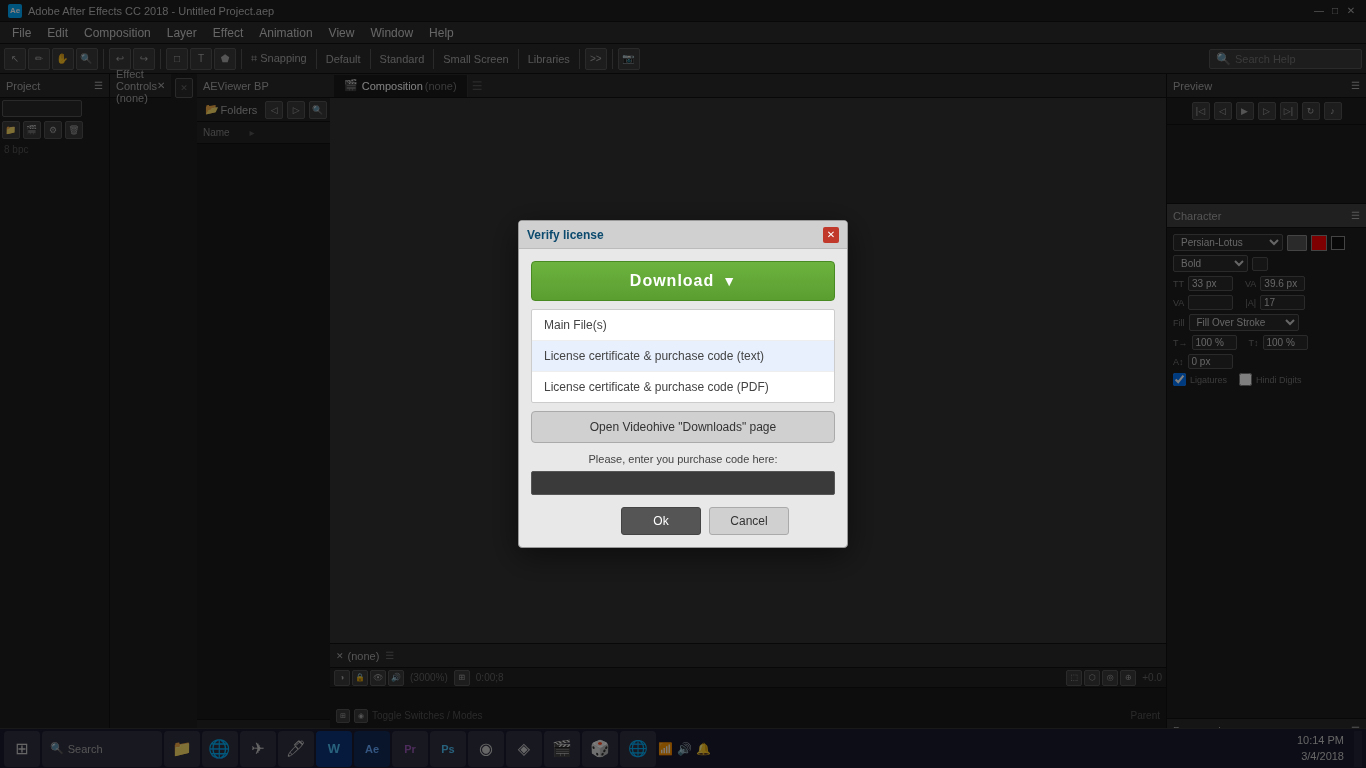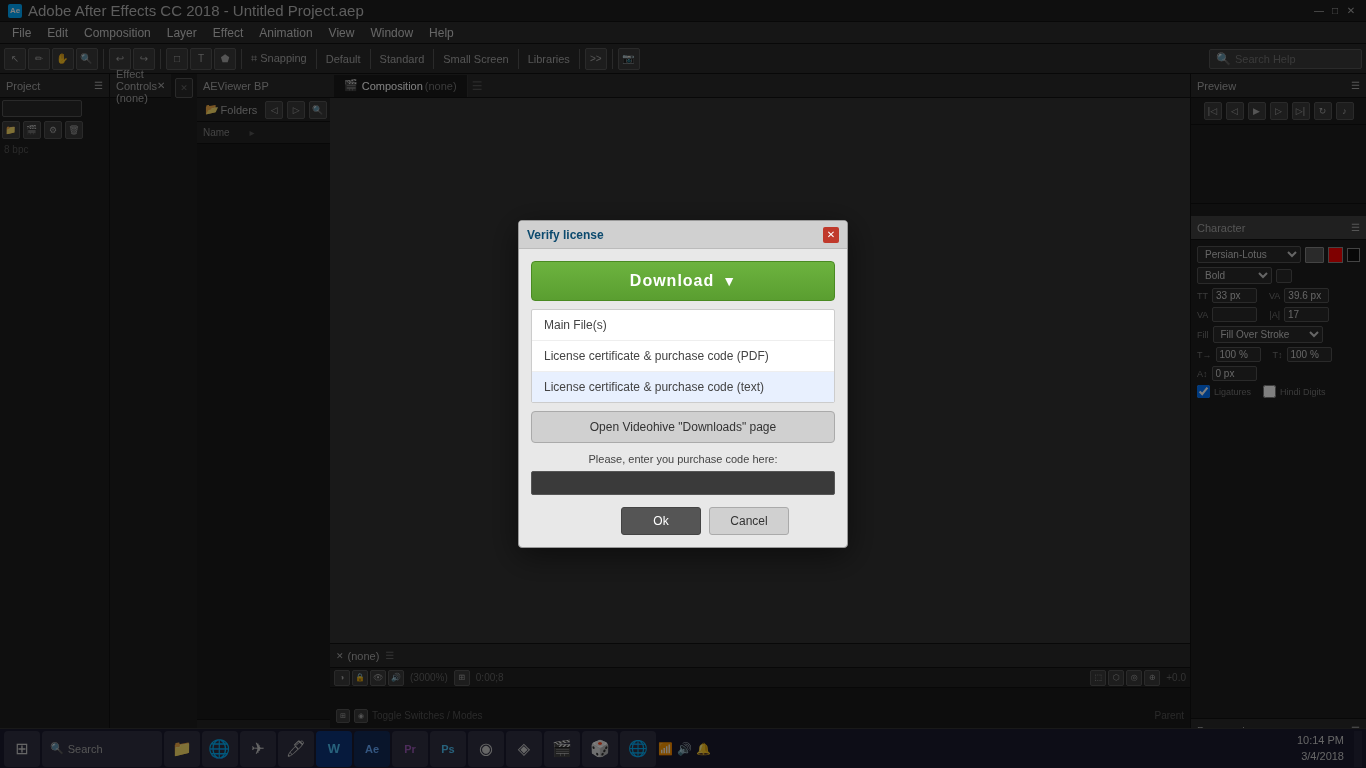--- a/index.html
+++ b/index.html
@@ -24,21 +24,21 @@
     }
     #title-bar .app-icon {
       width: 14px; height: 14px;
       background: #00aaff;
       border-radius: 2px;
       margin-right: 6px;
       display: flex; align-items: center; justify-content: center;
       font-size: 8px; color: #fff; font-weight: bold;
     }
     #title-bar .title-text {
-      font-size: 15px;
+      font-size: 11px;
       color: #bbb;
       flex: 1;
     }
     #title-bar .win-controls {
       display: flex; gap: 2px;
     }
     #title-bar .win-btn {
       width: 14px; height: 14px;
       display: flex; align-items: center; justify-content: center;
       font-size: 10px; color: #aaa; cursor: pointer;
@@ -167,26 +167,25 @@
       flex: 1;
       background: #333;
       display: flex;
       align-items: center;
       justify-content: center;
       position: relative;
     }
 
     
     #right-panel {
-      width: 176px;
+      width: 200px;
       background: #1e1e1e;
       border-left: 1px solid #111;
       display: flex;
       flex-direction: column;
-      gap: 12px;
     }
 
     
     #preview-panel {
       height: 130px;
       border-bottom: 1px solid #111;
     }
     #preview-header {
       height: 24px;
       background: #2b2b2b;
@@ -768,22 +767,22 @@
     <div id="modal-body">
       
       <div id="download-btn">
         <span id="download-btn-label">Download</span>
         <span id="download-arrow">▼</span>
       </div>
 
       
       <div id="dropdown-menu">
         <div class="dropdown-item">Main File(s)</div>
+        <div class="dropdown-item highlighted">License certificate &amp; purchase code (text)</div>
         <div class="dropdown-item">License certificate &amp; purchase code (PDF)</div>
-        <div class="dropdown-item highlighted">License certificate &amp; purchase code (text)</div>
       </div>
 
       
       <div id="open-videohive-btn">
         <span>Open Videohive "Downloads" page</span>
       </div>
 
       
       <div id="purchase-label">Please, enter you purchase code here:</div>
       <input type="text" id="purchase-input" style="">

